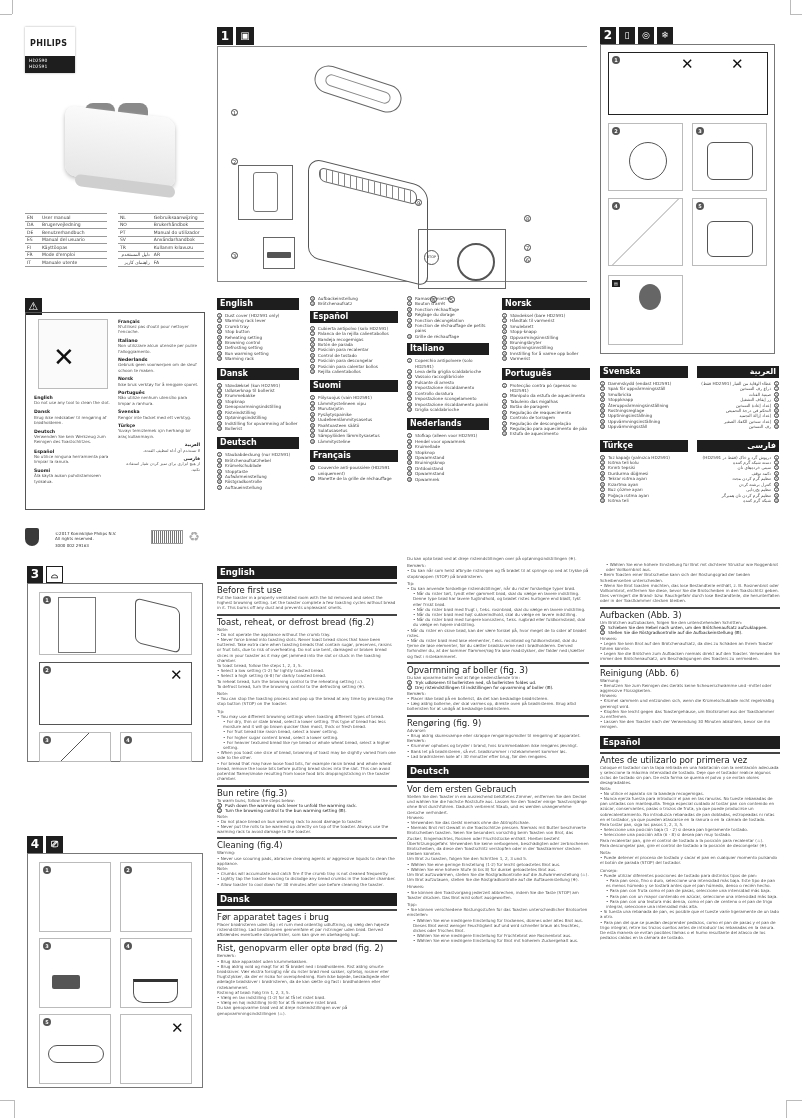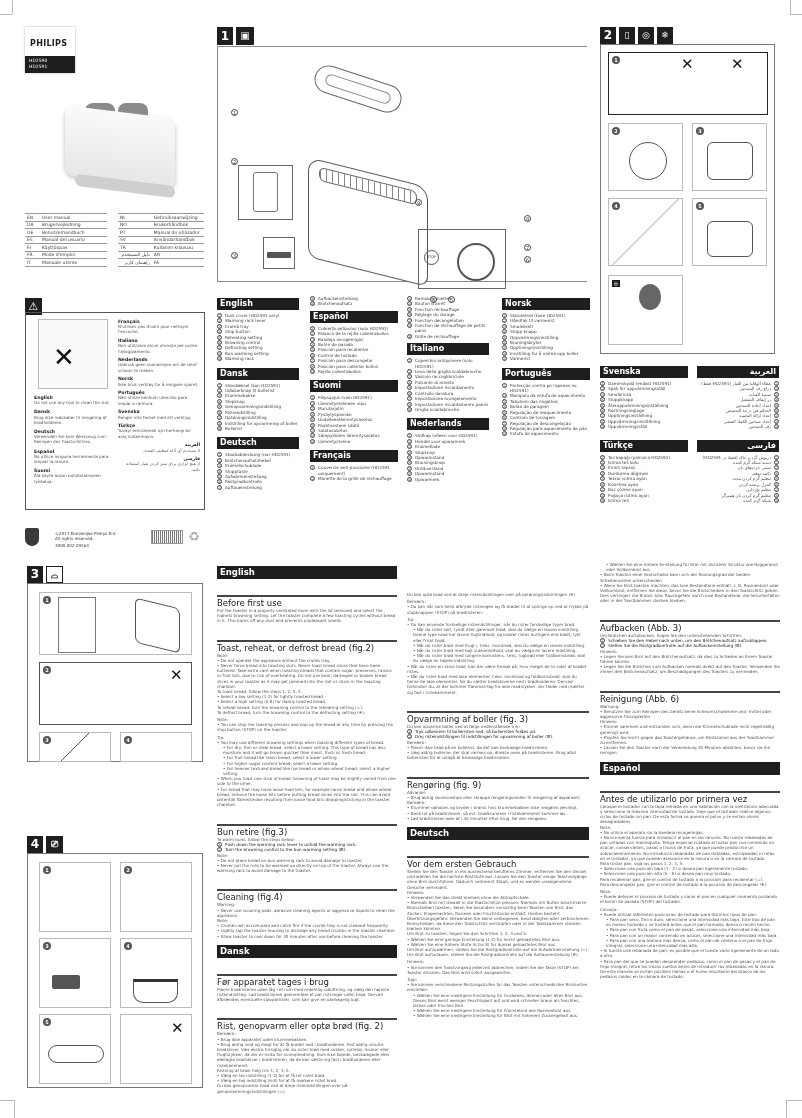--- a/index.html
+++ b/index.html
@@ -1,21 +1,21 @@
 <!DOCTYPE html>
 <html><head>
 <meta charset="utf-8">
 <style>
 *{box-sizing:border-box;margin:0;padding:0}
 body{width:802px;height:1118px;background:#fff;font-family:"DejaVu Sans",sans-serif;color:#333;overflow:hidden;position:relative}
 .abs{position:absolute}
 .blk{background:#1e1e1e;color:#fff}
 .tiny{font-size:4.1px;line-height:5.2px;color:#555}
 .lh{font-size:8px;font-weight:bold;color:#fff;background:#1e1e1e;padding:1px 3px;height:12px;line-height:10px}
-.sech{font-size:8.5px;color:#222;border-top:2px solid #444;padding-top:1px;margin-top:16px;line-height:10px}
+.sech{font-size:8.5px;color:#222;border-top:2px solid #444;padding-top:1px;margin-top:3px;line-height:10px}
 .pl li{list-style:none;display:flex;gap:3px;font-size:4.2px;line-height:5.4px;color:#444}
 .num{display:inline-block;width:5px;height:5px;border:0.5px solid #444;border-radius:50%;font-size:3.4px;line-height:4.5px;text-align:center;flex:none}
 .box{border:1px solid #999}
 .figbox{border:1px solid #777;background:#fff}
 .ill{background:#f3f3f3;border:1px solid #bbb}
 .cross{font-weight:bold;color:#111}
 .badge{display:inline-block;background:#1e1e1e;color:#fff;font-weight:bold;text-align:center}
 .lang td{font-size:4.5px;color:#444;padding:0 2px;border-bottom:0.5px solid #999;height:7.5px}
 </style>
 </head>
@@ -887,21 +887,21 @@
   <div class="sech">Rist, genopvarm eller optø brød (fig. 2)</div>
   <div class="tiny">Bemærk:</div>
   <div class="tiny">• <span>Brug ikke apparatet uden krummebakken.</span></div>
   <div class="tiny">• <span>Brug aldrig vold og magt for at få brødet ned i brødholderen. Rist aldrig smurte brødskiver. Vær ekstra forsigtig når du rister brød med sukker, syltetøj, rosiner eller frugtstykker, da der er risiko for overophedning. Kom ikke bøjede, beskadigede eller ødelagte brødskiver i brødristeren, da de kan sætte sig fast i brødholderen eller ristekammeret.</span></div>
   <div class="tiny">Ristning af brød: Følg trin 1, 2, 3, 5.</div>
   <div class="tiny">• <span>Vælg en lav indstilling (1-2) for at få let ristet brød.</span></div>
   <div class="tiny">• <span>Vælg en høj indstilling (6-8) for at få mørkere ristet brød.</span></div>
   <div class="tiny">Du kan genopvarme brød ved at dreje risteindstillingen over på genopvarmningsindstillingen (♨).</div>
 </div>
 
-<div class="abs" style="left:407px;top:592px;width:182px">
+<div class="abs" style="left:407px;top:556px;width:182px">
   <div class="tiny">Du kan optø brød ved at dreje risteindstillingen over på optøningsindstillingen (❄).</div>
   <div class="tiny" style="margin-top:2px">Bemærk:</div>
   <div class="tiny">• <span>Du kan når som helst afbryde ristningen og få brødet til at springe op ved at trykke på stopknappen (STOP) på brødristeren.</span></div>
   <div class="tiny" style="margin-top:2px">Tip:</div>
   <div class="tiny">• <span>Du kan anvende forskellige risteindstillinger, når du rister forskellige typer brød.</span></div>
   <div class="tiny" style="padding-left:6px">• <span>Når du rister tørt, tyndt eller gammelt brød, skal du vælge en lavere indstilling. Denne type brød har lavere fugtindhold, og brødet ristes hurtigere end blødt, tykt eller friskt brød.</span></div>
   <div class="tiny" style="padding-left:6px">• <span>Når du rister brød med frugt i, f.eks. rosinbrød, skal du vælge en lavere indstilling.</span></div>
   <div class="tiny" style="padding-left:6px">• <span>Når du rister brød med højt sukkerindhold, skal du vælge en lavere indstilling.</span></div>
   <div class="tiny" style="padding-left:6px">• <span>Når du rister brød med tungere konsistens, f.eks. rugbrød eller fuldkornsbrød, skal du vælge en højere indstilling.</span></div>
   <div class="tiny">• <span>Når du rister en skive brød, kan der være forskel på, hvor meget de to sider af brødet ristes.</span></div>

